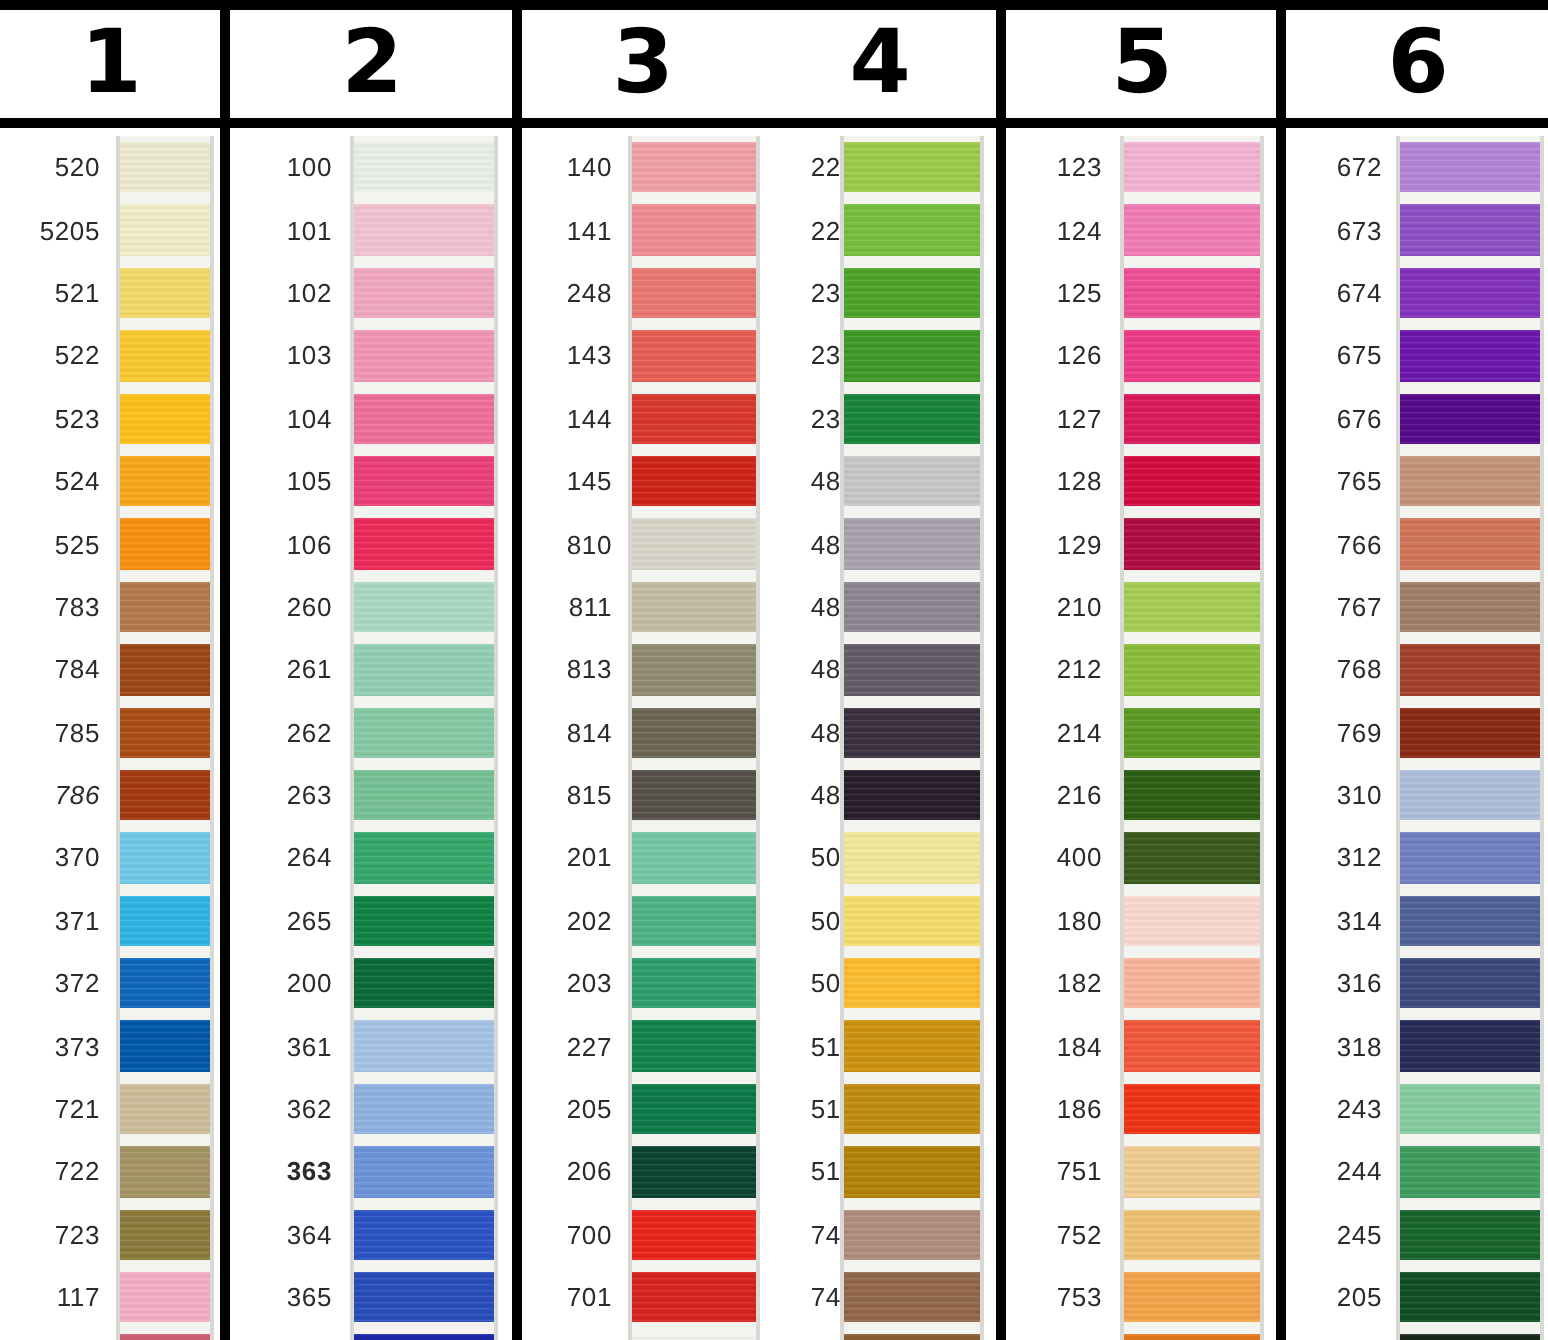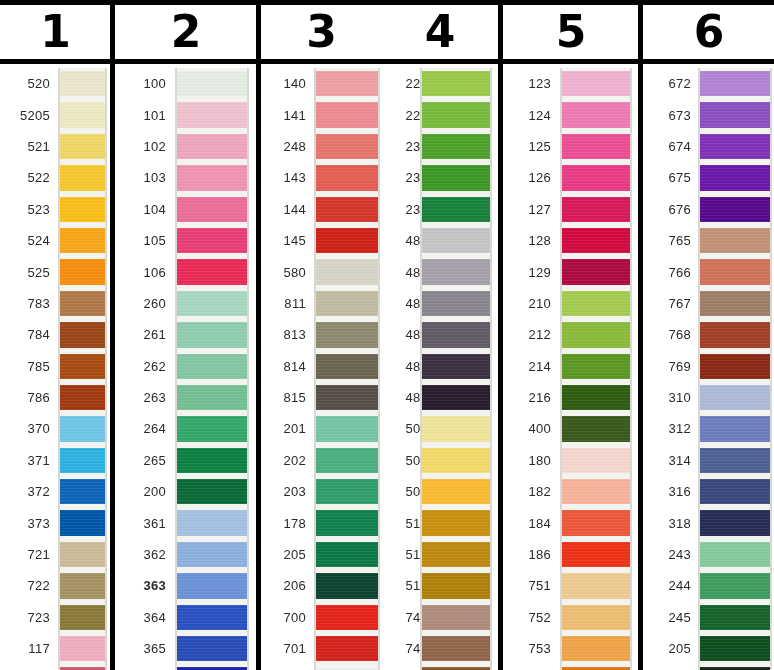--- a/index.html
+++ b/index.html
@@ -127,21 +127,21 @@
           <div class="lbl" style="height: 31.4px;">520</div>
           <div class="lbl" style="height: 31.4px;">5205</div>
           <div class="lbl" style="height: 31.4px;">521</div>
           <div class="lbl" style="height: 31.4px;">522</div>
           <div class="lbl" style="height: 31.4px;">523</div>
           <div class="lbl" style="height: 31.4px;">524</div>
           <div class="lbl" style="height: 31.4px;">525</div>
           <div class="lbl" style="height: 31.4px;">783</div>
           <div class="lbl" style="height: 31.4px;">784</div>
           <div class="lbl" style="height: 31.4px;">785</div>
-          <div class="lbl" style="height: 31.4px;">786</div>
+          <div class="lbl" style="height: 31.4px; font-style: italic;">786</div>
           <div class="lbl" style="height: 31.4px;">370</div>
           <div class="lbl" style="height: 31.4px;">371</div>
           <div class="lbl" style="height: 31.4px;">372</div>
           <div class="lbl" style="height: 31.4px;">373</div>
           <div class="lbl" style="height: 31.4px;">721</div>
           <div class="lbl" style="height: 31.4px;">722</div>
           <div class="lbl" style="height: 31.4px;">723</div>
           <div class="lbl" style="height: 31.4px;">117</div>
           <div class="lbl" style="height: 31.4px;">119</div>
         </div>
@@ -373,29 +373,29 @@
         </div>
       </div>
       <div class="col" style="left: 261px; width: 123px;">
         <div class="labels" style="left: 1px; width: 50px;">
           <div class="lbl" style="height: 31.4px; margin-left: 12px;">140</div>
           <div class="lbl" style="height: 31.4px;">141</div>
           <div class="lbl" style="height: 31.4px;">248</div>
           <div class="lbl" style="height: 31.4px;">143</div>
           <div class="lbl" style="height: 31.4px;">144</div>
           <div class="lbl" style="height: 31.4px;">145</div>
-          <div class="lbl" style="height: 31.4px;">580</div>
+          <div class="lbl" style="height: 31.4px;">810</div>
           <div class="lbl" style="height: 31.4px;">811</div>
           <div class="lbl" style="height: 31.4px;">813</div>
           <div class="lbl" style="height: 31.4px;">814</div>
           <div class="lbl" style="height: 31.4px;">815</div>
           <div class="lbl" style="height: 31.4px;">201</div>
           <div class="lbl" style="height: 31.4px;">202</div>
           <div class="lbl" style="height: 31.4px;">203</div>
-          <div class="lbl" style="height: 31.4px;">178</div>
+          <div class="lbl" style="height: 31.4px;">227</div>
           <div class="lbl" style="height: 31.4px;">205</div>
           <div class="lbl" style="height: 31.4px;">206</div>
           <div class="lbl" style="height: 31.4px;">700</div>
           <div class="lbl" style="height: 31.4px;">701</div>
           <div class="lbl" style="height: 31.4px;">800</div>
         </div>
         <div class="stack" style="left: 53px; width: 66px;">
           <div class="swatch" title="140" style="height: 31.4px;">
             <div class="gap-top"></div>
             <div class="thread" style="background: rgb(239, 160, 166);"></div>

